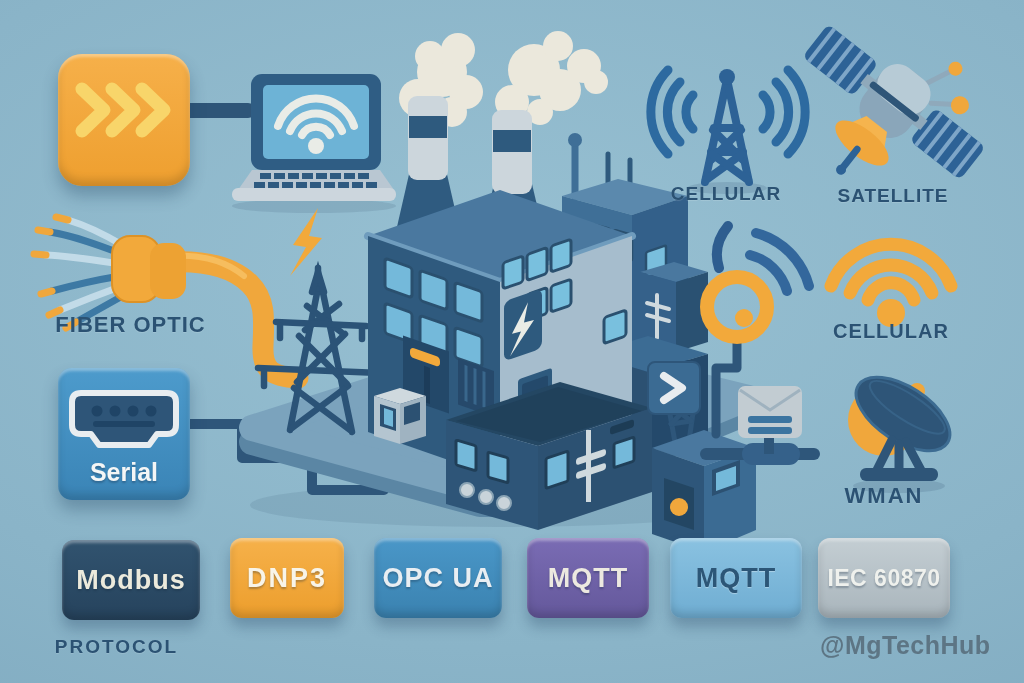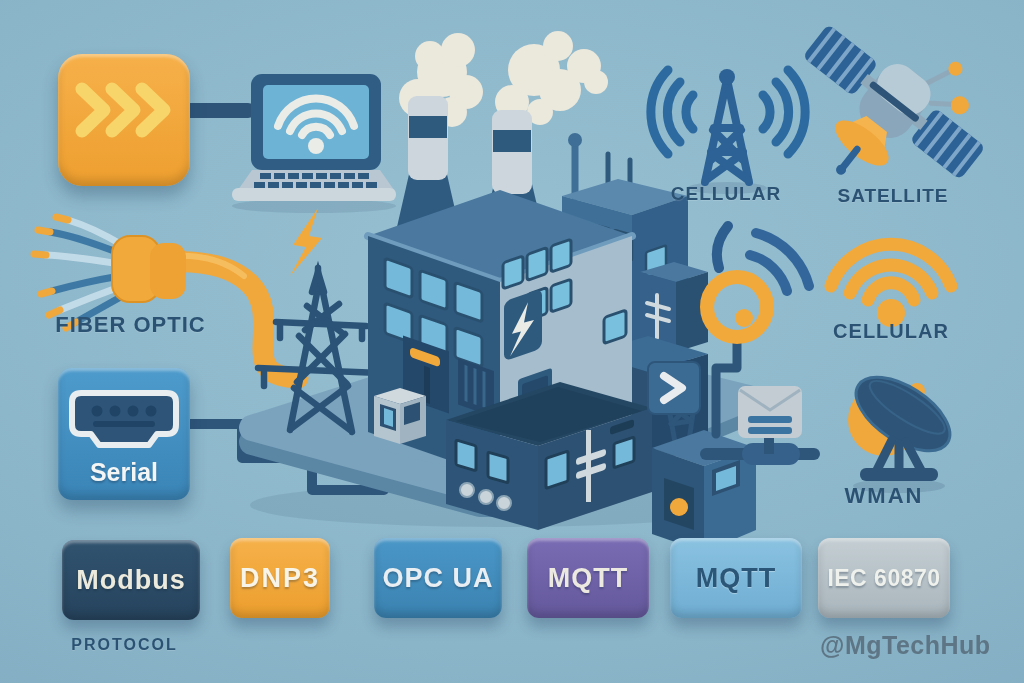--- a/index.html
+++ b/index.html
@@ -9,21 +9,21 @@
   svg.scene{position:absolute;inset:0}
 
   
   .lbl{position:absolute;font-weight:700;color:#2b5273;letter-spacing:1px;text-align:center;
        text-shadow:0 1px 1px rgba(255,255,255,.15)}
   #lbl-fiber{left:48px;top:312px;width:165px;font-size:22px}
   #lbl-celltower{left:656px;top:183px;width:140px;font-size:19px}
   #lbl-satellite{left:823px;top:185px;width:140px;font-size:19px}
   #lbl-cellwifi{left:820px;top:320px;width:142px;font-size:20px}
   #lbl-wman{left:814px;top:483px;width:140px;font-size:22px;letter-spacing:2px}
-  #lbl-protocol{left:52px;top:636px;width:145px;font-size:16px;letter-spacing:2px}
+  #lbl-protocol{left:44px;top:636px;width:145px;font-size:19px;letter-spacing:2px}
   .watermark{position:absolute;left:820px;top:631px;width:190px;font-size:25px;font-weight:700;
              color:#5d7584;text-align:left;letter-spacing:.5px}
 
   
   .node{position:absolute;border-radius:24px;
         box-shadow:0 10px 16px rgba(24,55,86,.3), inset 0 3px 3px rgba(255,255,255,.35),
                    inset 0 -6px 8px rgba(0,0,0,.15)}
   #eth{left:58px;top:54px;width:132px;height:132px;background:linear-gradient(180deg,#f6b04a,#ee9f2f)}
   #serial{left:58px;top:368px;width:132px;height:132px;border-radius:14px;
           background:linear-gradient(180deg,#4d9bcc,#3a84b6)}
@@ -35,21 +35,21 @@
   #eth .nlabel{font-size:21px;color:#faf7ef;text-shadow:0 2px 2px rgba(150,90,10,.45)}
   #serial .nlabel{font-size:25px}
 
   
   .pbadge{position:absolute;top:538px;height:80px;border-radius:12px;display:flex;align-items:center;
           justify-content:center;font-weight:700;font-size:27px;letter-spacing:1px;
           box-shadow:0 9px 13px rgba(24,55,86,.28), inset 0 3px 3px rgba(255,255,255,.35),
                      inset 0 -5px 8px rgba(0,0,0,.16);
           text-shadow:0 2px 2px rgba(20,40,60,.3)}
   #pb0{left:62px;width:138px;top:540px}
-  #pb1{left:230px;width:100px;letter-spacing:2px}
+  #pb1{left:230px;width:114px;letter-spacing:2px}
   #pb2{left:374px;width:128px}
   #pb3{left:527px;width:122px}
   #pb4{left:670px;width:132px;text-shadow:0 1px 1px rgba(255,255,255,.35)}
   #pb5{left:818px;width:132px;font-size:23px;letter-spacing:.5px}
 </style>
 </head>
 <body>
 
 <div class="stage">
 

